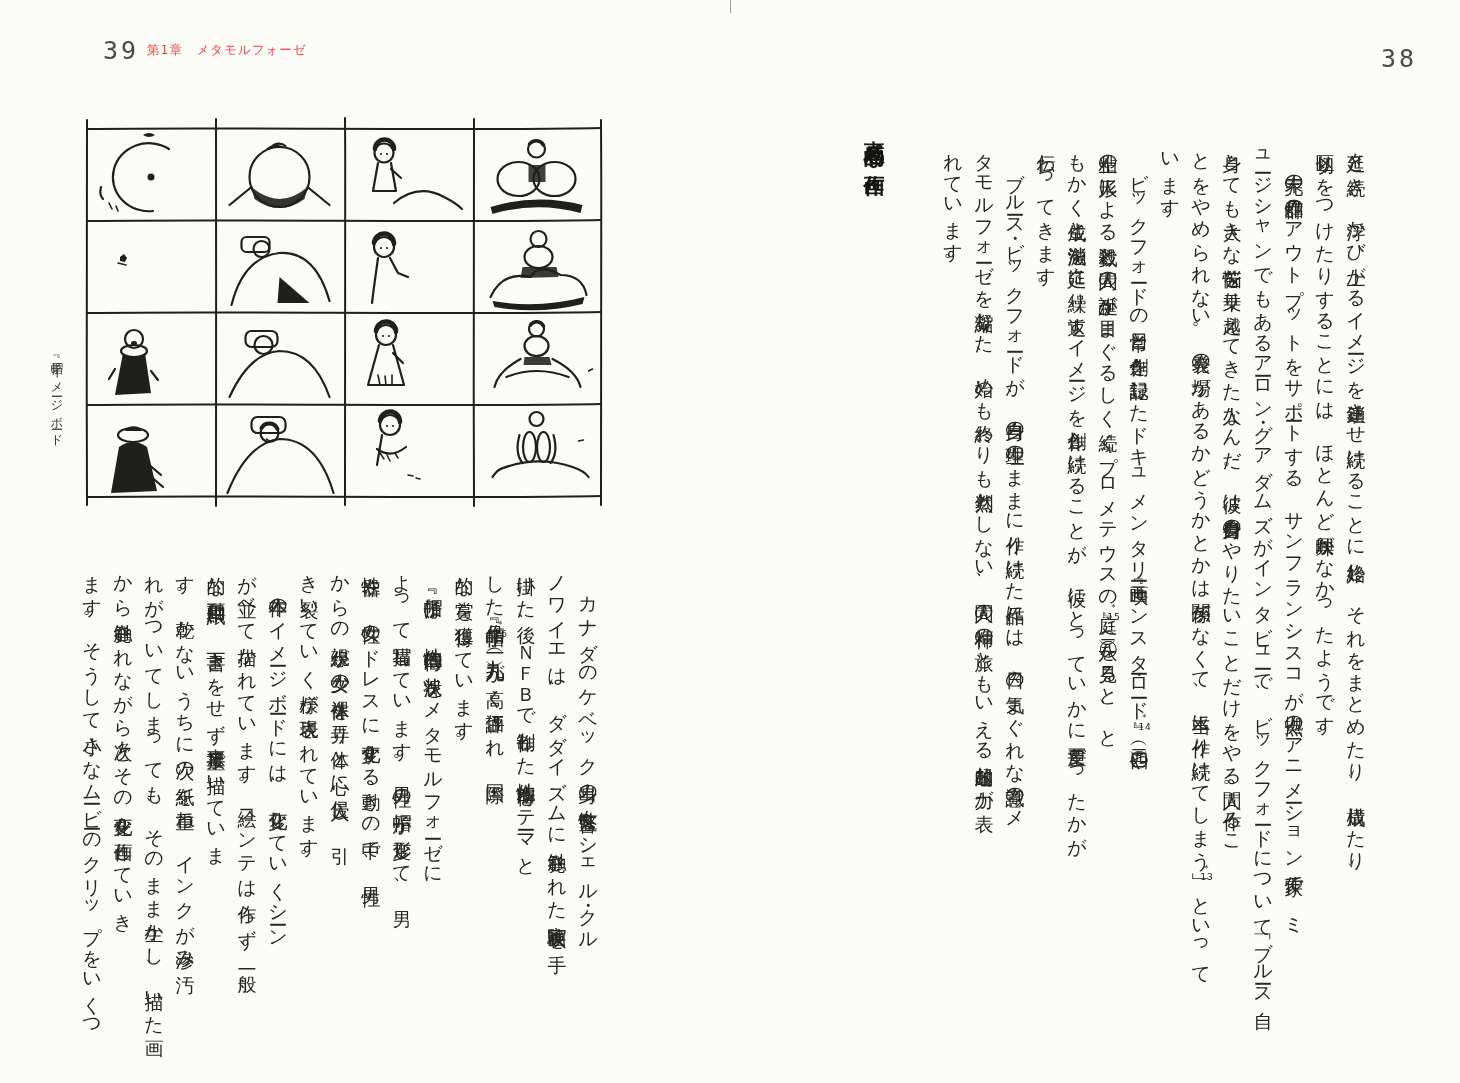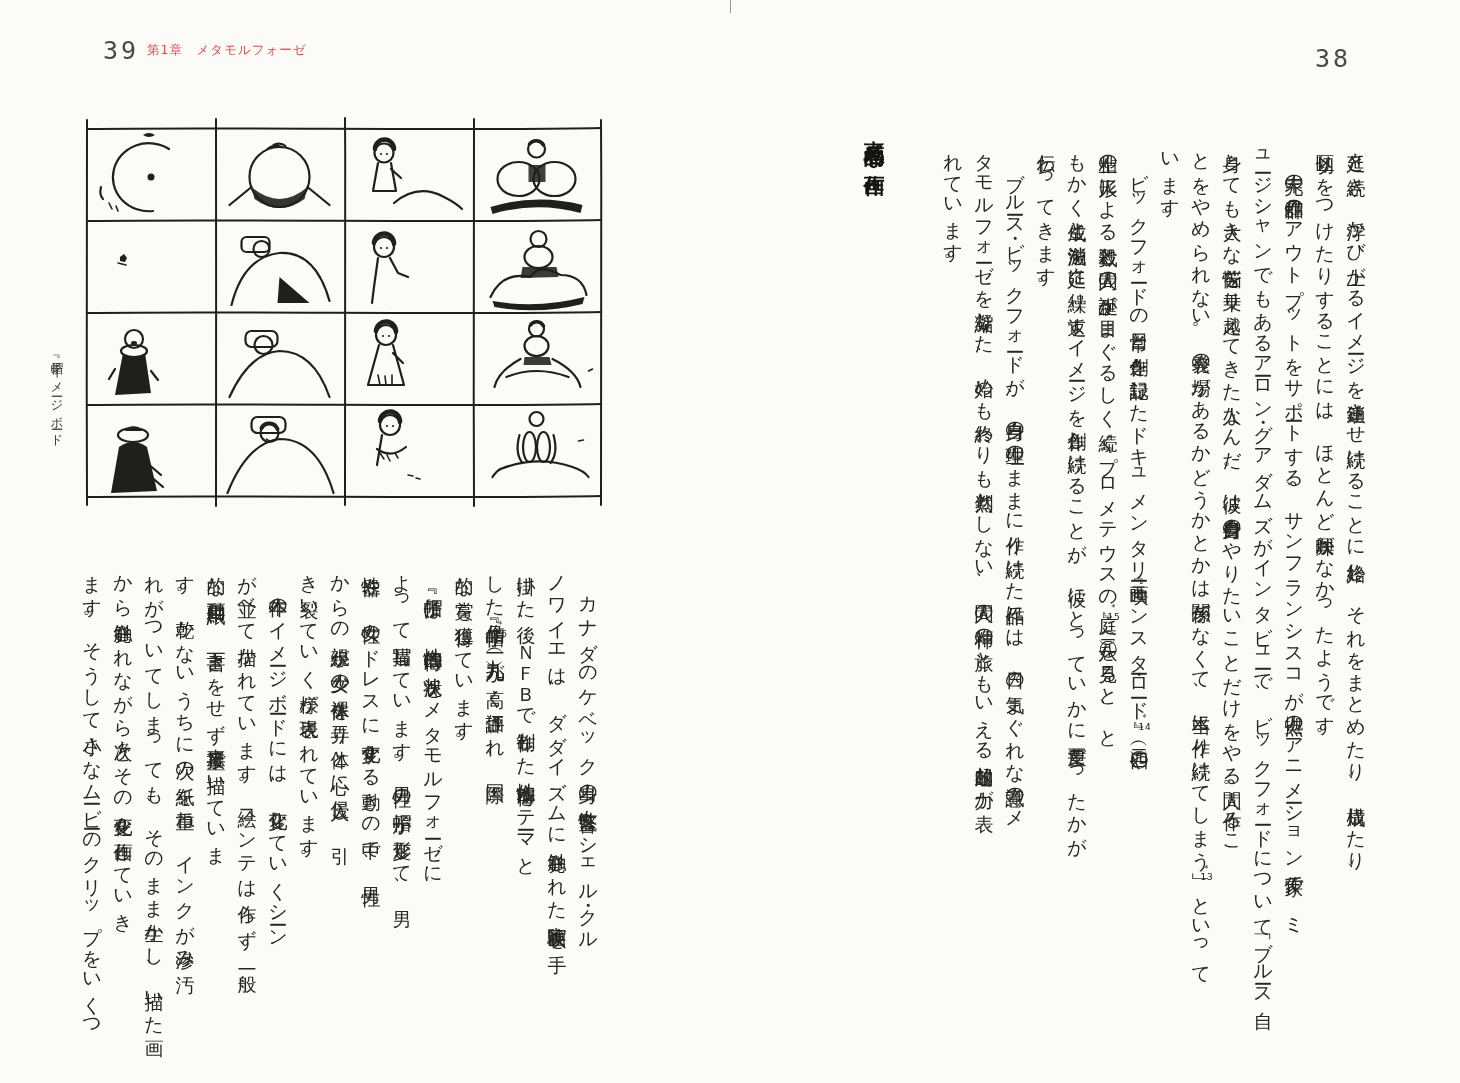--- a/index.html
+++ b/index.html
@@ -4,21 +4,21 @@
 <style>
   html,body{margin:0;padding:0;}
   body{background:#e8e8e6;font-family:"DejaVu Serif","Liberation Serif",serif;}
   .spread{position:relative;width:1460px;height:1083px;background:#fbfbf8;overflow:hidden;margin:0 auto;}
   .binding-mark{position:absolute;left:730px;top:0;width:1px;height:13px;background:#9a9a98;}
 
   
   .header-left{position:absolute;left:103px;top:36px;display:flex;align-items:center;gap:8px;}
   .pagenum{font-family:"DejaVu Sans Mono","Liberation Mono",monospace;font-size:25px;color:#4a4a48;letter-spacing:3px;}
   .chapter{font-family:"DejaVu Sans","Liberation Sans",sans-serif;font-size:12.5px;color:#ef4444;letter-spacing:1px;}
-  .pagenum-right{position:absolute;left:1315px;top:44px;}
+  .pagenum-right{position:absolute;left:1381px;top:44px;}
 
   
   .vtext{writing-mode:vertical-rl;text-orientation:mixed;color:#262624;}
   .col{line-height:31px;white-space:nowrap;font-size:19px;}
 
   .body-right{position:absolute;left:938px;top:140px;width:434px;height:940px;letter-spacing:0.8px;}
   .body-left{position:absolute;left:77px;top:562px;width:527px;height:500px;letter-spacing:1.6px;}
 
   .section-heading{position:absolute;left:860px;top:124px;height:170px;
     font-family:"DejaVu Sans","Liberation Sans",sans-serif;font-weight:bold;

